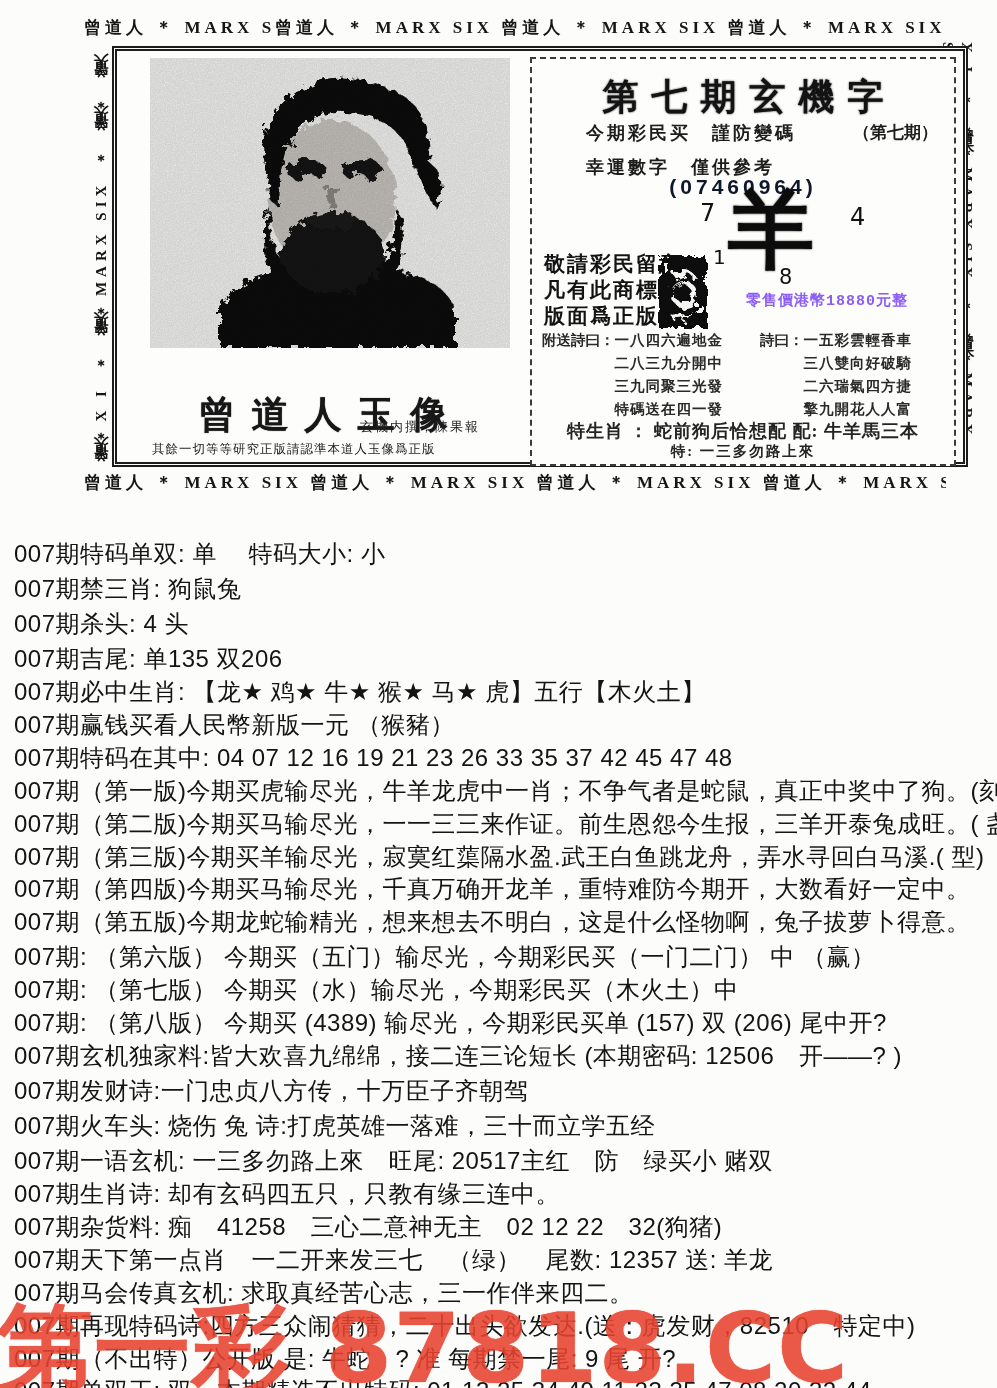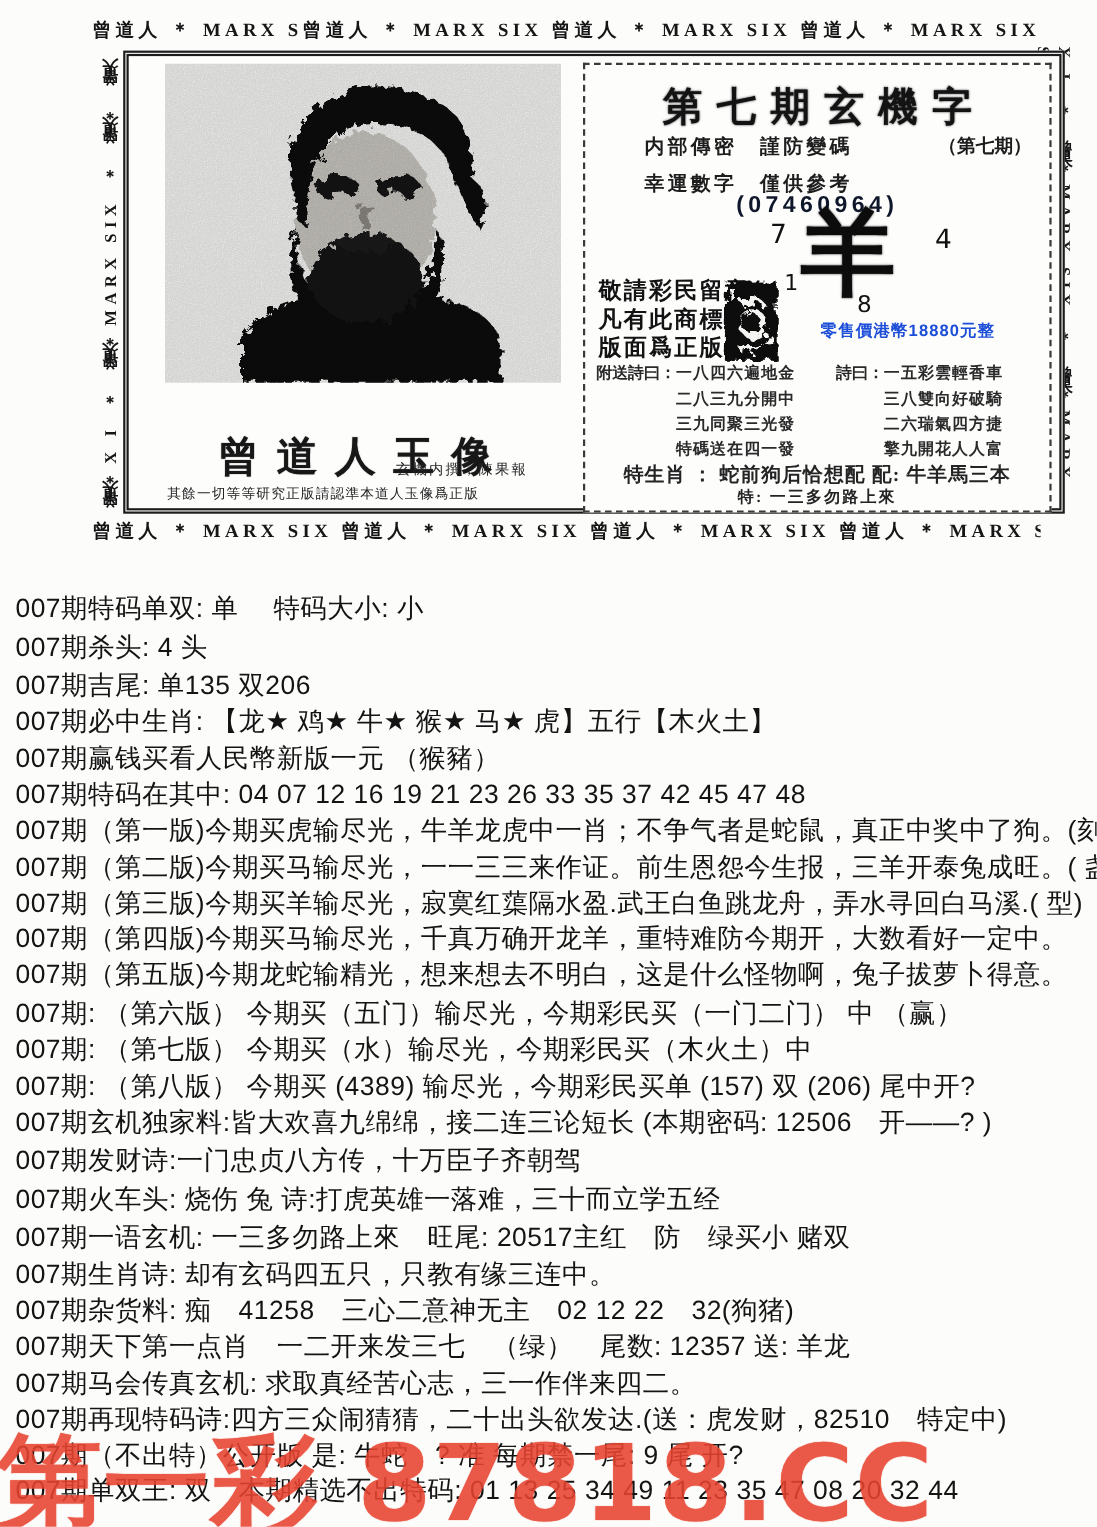--- a/index.html
+++ b/index.html
@@ -68,21 +68,21 @@
   .n8 { top:206px; left:247px; font-size:21px; }
   .mb-zodiac {
     top:128px; left:196px; font-family:"Liberation Serif","DejaVu Serif",serif;
     font-weight:bold; font-size:86px; line-height:1; color:#0c0c0c; text-shadow:0 0 2px #000;
   }
   .mb-notice {
     top:192px; left:12px; font-family:"Liberation Serif","DejaVu Serif",serif;
     font-weight:bold; font-size:21px; line-height:26px; letter-spacing:2px; color:#131313;
   }
   .mb-seal { top:196px; left:126px; width:50px; height:74px; }
-  .mb-price { top:232px; left:214px; font-family:Liberation Sans, sans-serif; font-weight:bold; font-size:15px; letter-spacing:1px; color:#1d4ed8; }
+  .mb-price { top:232px; left:214px; font-family:Liberation Mono, monospace; font-weight:bold; font-size:15px; letter-spacing:1px; color:#8b5cf6; }
   .poem { top:270px; font-family:"Liberation Serif","DejaVu Serif",serif; font-size:14.5px; font-weight:bold; color:#2a2a2a; line-height:23px; }
   .poem-left { left:10px; }
   .poem-right { left:228px; }
   .poem .plabel { display:inline-block; vertical-align:top; }
   .poem .plines { display:inline-block; letter-spacing:1px; }
   .mb-zline { top:360px; left:0; width:100%; text-align:center; font-family:"Liberation Serif","DejaVu Serif",serif; font-size:18px; font-weight:bold; color:#242424; letter-spacing:1px; }
   .mb-lline { top:383px; left:0; width:100%; text-align:center; font-family:"Liberation Serif","DejaVu Serif",serif; font-size:14.5px; font-weight:bold; color:#242424; letter-spacing:2px; }
 
   
   .body-text { left:14px; top:536px; width:980px; }
@@ -139,21 +139,21 @@
     <rect x="0" y="0" width="360" height="290" filter="url(#grain)" opacity="0.16"></rect>
   </svg>
 </div>
 
 <div class="abs caption">曾道人玉像</div>
 <div class="abs byline">玄機内撰；陳果報</div>
 <div class="abs note">其餘一切等等研究正版請認準本道人玉像爲正版</div>
 
 <div class="abs mystic-box">
   <div class="mb mb-title">第七期玄機字</div>
-  <div class="mb mb-row mb-row1">内部傳密　謹防變碼</div>
+  <div class="mb mb-row mb-row1">今期彩民买　謹防變碼</div>
   <div class="mb mb-issue">（第七期）</div>
   <div class="mb mb-row mb-row2">幸運數字　僅供參考</div>
   <div class="mb mb-code">(07460964)</div>
 
   <div class="mb mb-num n7">7</div>
   <div class="mb mb-num n4">4</div>
   <div class="mb mb-num n1">1</div>
   <div class="mb mb-num n8">8</div>
   <div class="mb mb-zodiac">羊</div>
 
@@ -189,20 +189,21 @@
 三九同聚三光發
 特碼送在四一發</span>
   </div>
 
   <div class="mb mb-zline">特生肖 ： 蛇前狗后恰想配 配: 牛羊馬三本</div>
   <div class="mb mb-lline">特: 一三多勿路上來</div>
 </div>
 
 <div class="abs body-text">
   <div class="line sp">007期特码单双: 单　 特码大小: 小</div>
+  <div class="line sp">007期禁三肖: 狗鼠兔</div>
   <div class="line sp">007期杀头: 4 头</div>
   <div class="line sp">007期吉尾: 单135 双206</div>
   <div class="line">007期必中生肖: 【龙★ 鸡★ 牛★ 猴★ 马★ 虎】五行【木火土】</div>
   <div class="line">007期赢钱买看人民幣新版一元 （猴豬）</div>
   <div class="line">007期特码在其中: 04 07 12 16 19 21 23 26 33 35 37 42 45 47 48</div>
   <div class="line">007期（第一版)今期买虎输尽光，牛羊龙虎中一肖；不争气者是蛇鼠，真正中奖中了狗。(刻)</div>
   <div class="line">007期（第二版)今期买马输尽光，一一三三来作证。前生恩怨今生报，三羊开泰兔成旺。( 盏)</div>
   <div class="line">007期（第三版)今期买羊输尽光，寂寞红蕖隔水盈.武王白鱼跳龙舟，弄水寻回白马溪.( 型)</div>
   <div class="line">007期（第四版)今期买马输尽光，千真万确开龙羊，重特难防今期开，大数看好一定中。</div>
   <div class="line">007期（第五版)今期龙蛇输精光，想来想去不明白，这是什么怪物啊，兔子拔萝卜得意。</div>

